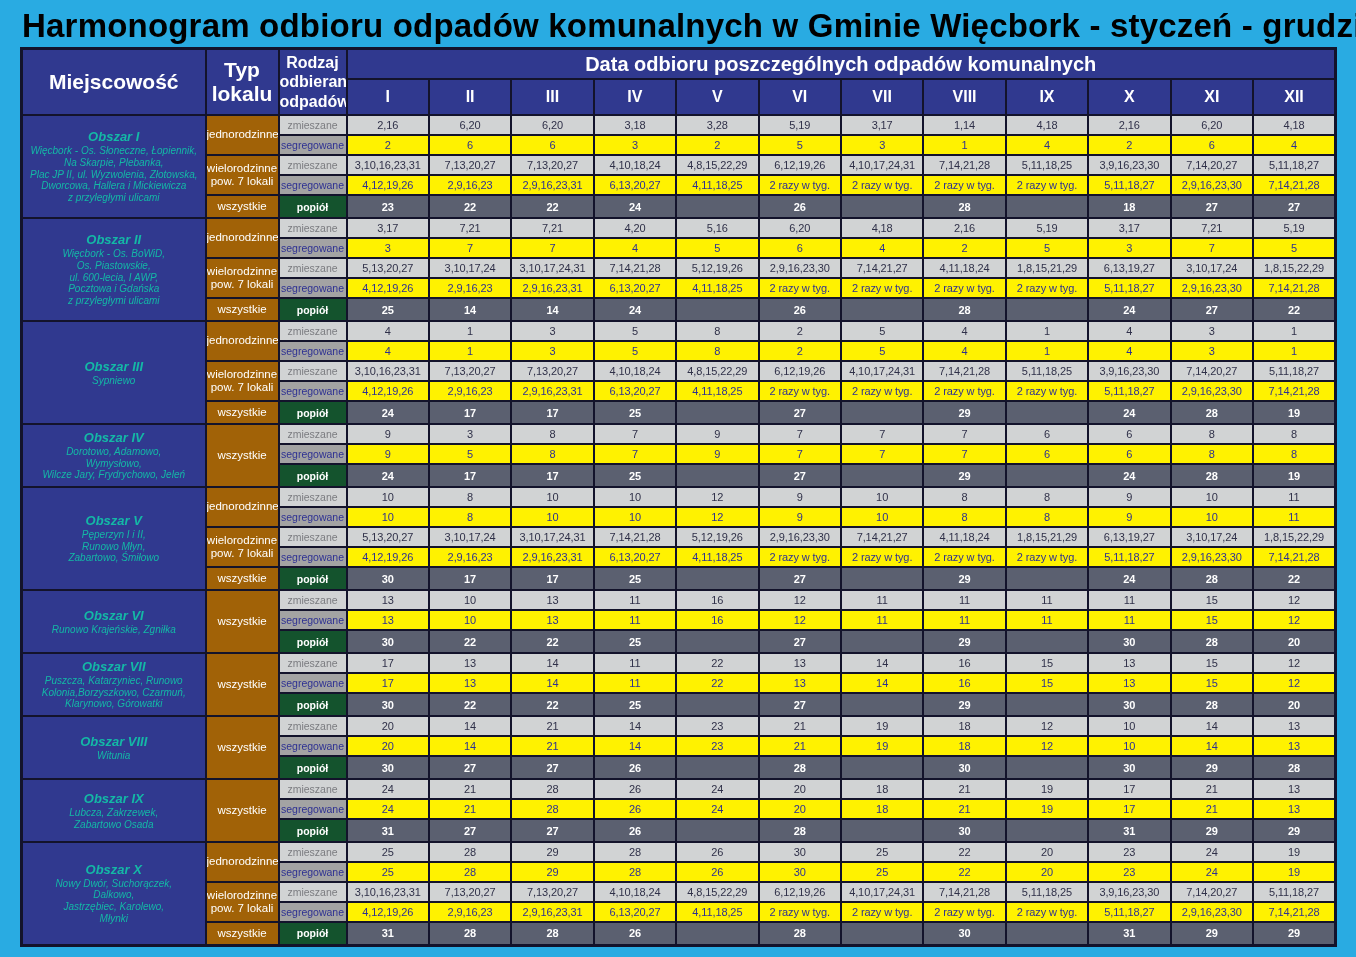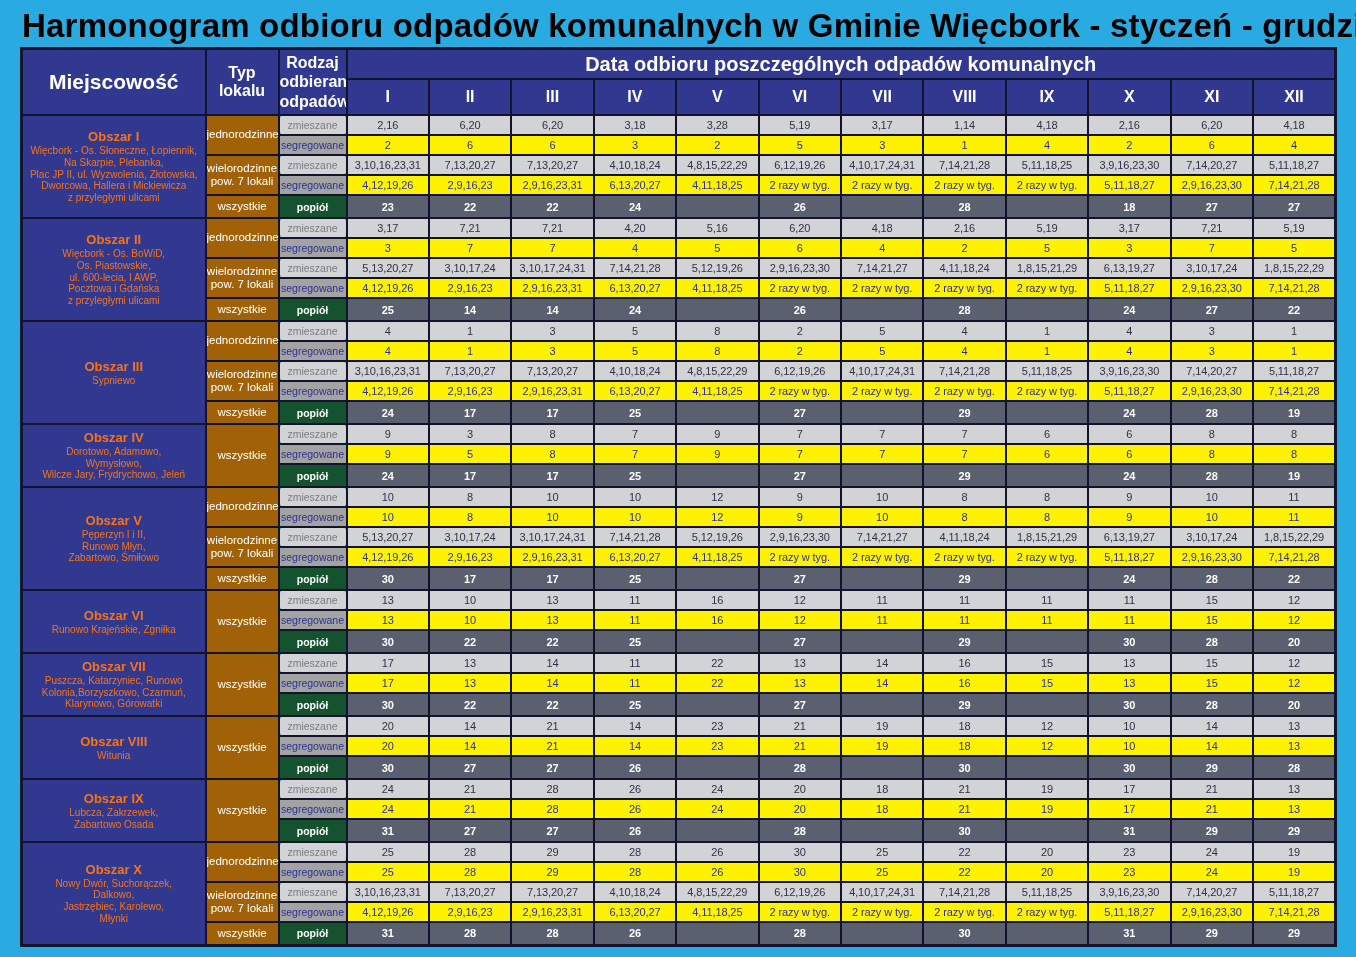--- a/index.html
+++ b/index.html
@@ -24,38 +24,38 @@
   }
   #schedule-table th, #schedule-table td {
     border: 2px solid #13132B;
     padding: 0;
     text-align: center;
     vertical-align: middle;
     overflow: hidden;
   }
   thead th { background: #30398F; color: #FFFFFF; }
   .th-mie { font-size: 21px; }
-  .th-typ { font-size: 16px; padding: 0 10px; }
+  .th-typ { font-size: 21px; padding: 0 10px; }
   .th-rodzaj { font-size: 16px; line-height: 1.2; padding: 0 4px; }
   .th-band { font-size: 20px; height: 28px; font-weight: bold; border-bottom-width: 2px; }
   .th-month { font-size: 16px; height: 34px; font-weight: bold; }
 
   tr.row-std { height: 20px; }
   tr.row-popiol { height: 23px; }
   .area-top > td { border-top-width: 4px; }
   .group-top > td { border-top-width: 3px; }
 
-  td.locality { background: #30398F; color: #f97316; padding: 2px 3px; }
+  td.locality { background: #30398F; color: #14b8a6; padding: 2px 3px; font-style: italic; }
   .area-name { font-weight: bold; font-size: 13px; margin-bottom: 1px; }
   .loc-line { font-size: 10px; line-height: 1.18; }
 
   td.type { background: #a16207; color: #FFFFFF; font-size: 11.5px; line-height: 1.15; padding: 0 4px; }
 
   td.waste { font-size: 10.5px; }
-  .l-zmieszane   { background: #D1D3D4; color: #7B7C80; border-radius: 6px; }
+  .l-zmieszane   { background: #D1D3D4; color: #7B7C80; }
   .l-segregowane { background: #a3a3a3; color: #2E3192; margin-left: 34px; }
   .l-popiol      { background: #14532d; color: #FFFFFF; font-weight: bold; font-size: 11px; }
 
   td.val { font-size: 11px; letter-spacing: -0.1px; }
   .c-zmieszane   { background: #D1D3D4; color: #2F3048; }
   .c-segregowane { background: #FFF200; color: #2E3192; }
   .c-popiol      { background: #5B6070; color: #FFFFFF; font-weight: bold; font-size: 12px; }
 </style>
 </head>
 <body>

